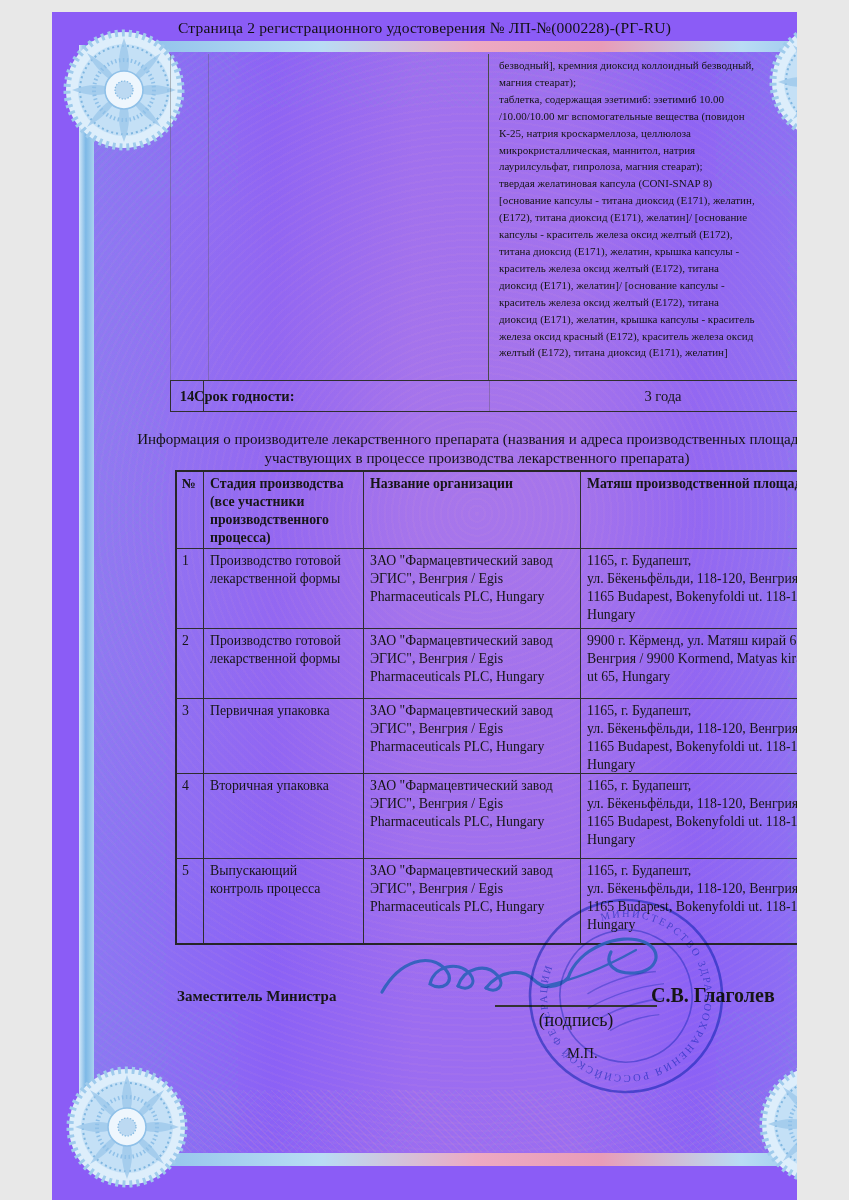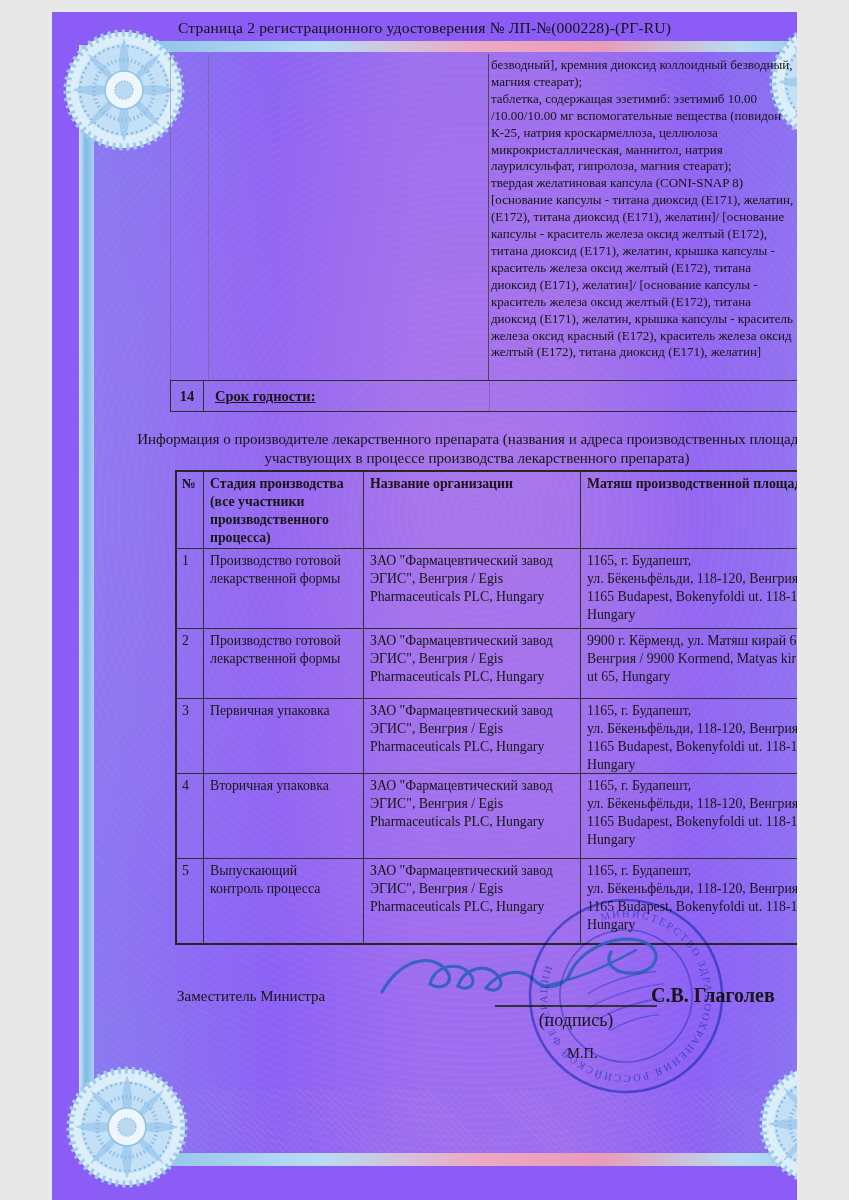--- a/index.html
+++ b/index.html
@@ -36,49 +36,49 @@
   .strip-v{position:absolute; top:33px; width:15px; height:1112px;
     background:linear-gradient(90deg,#d3e8f8,#7db8e6 45%,#aad3f0);}
   .rosette{position:absolute; width:132px; height:132px;}
   
   .doc-header{position:absolute; left:0; top:7px; width:100%; text-align:center;
     font-size:15.5px; letter-spacing:.2px; color:#111;}
   .toptable{position:absolute; left:118px; top:42px; width:668px; height:326px;
     border-right:1.6px solid #4a4a4a; border-left:1px solid rgba(90,90,90,.4);}
   .toptable .div1{position:absolute; left:37px; top:0; width:1px; height:100%; background:rgba(90,90,90,.35);}
   .toptable .div2{position:absolute; left:317px; top:0; width:1.4px; height:100%; background:#4a4a4a;}
-  .topblock{position:absolute; left:320px; top:3px; width:346px;
-    font-size:13px; line-height:16.9px; color:#141414;}
+  .topblock{position:absolute; left:328px; top:3px; width:346px;
+    font-size:11px; line-height:16.9px; color:#141414;}
   .tl{display:block;}
   .tl.c{}
   .tl.l{text-align:left;}
   .row14{position:absolute; left:118px; top:368px; width:668px; height:32px;
     border:1.6px solid #2f2f2f; box-sizing:border-box; font-size:14.5px;}
   .row14 .num{position:absolute; left:0; top:0; width:33px; height:100%; font-weight:bold;
     display:flex; align-items:center; justify-content:center; border-right:1.4px solid #2f2f2f; box-sizing:border-box;}
-  .row14 .lbl{position:absolute; left:36px; top:0; width:285px; height:100%; font-weight:bold;
-    display:flex; align-items:center; padding-left:8px; box-sizing:border-box;text-decoration:underline;}
+  .row14 .lbl{position:absolute; left:15px; top:0; width:285px; height:100%; font-weight:bold;
+    display:flex; align-items:center; padding-left:8px; box-sizing:border-box;}
   .row14 .divider{position:absolute; left:318px; top:0; width:1px; height:100%; background:rgba(80,80,80,.35);}
   .row14 .val{position:absolute; left:318px; top:0; right:0; height:100%;
     display:flex; align-items:center; justify-content:center;}
   .info-par{position:absolute; left:75px; top:418px; width:700px; text-align:center;
     font-size:15px; line-height:1.27; color:#141414;}
   
   .mtable{position:absolute; left:123px; top:458px; width:663px;
     display:grid; grid-template-columns:27px 160px 217px 1fr;
     grid-template-rows:77px 80px 70px 75px 85px 84px;
     border:2px solid #262626; box-sizing:border-box; font-size:13.8px; line-height:1.3;}
   .mtable .cell{border-right:1.5px solid #2e2e2e; border-bottom:1.5px solid #2e2e2e;
     padding:3px 6px 3px 6px; box-sizing:border-box; white-space:pre-line; overflow:hidden;}
   .mtable .cell.lastcol{border-right:none;}
   .mtable .cell.lastrow{border-bottom:none;}
   .mtable .hdr{font-weight:bold;}
   .mtable .numc{padding:3px 2px 3px 5px;}
   
-  .sig-title{position:absolute; left:125px; top:976px; font-weight:normal; font-size:15px;}
+  .sig-title{position:absolute; left:125px; top:976px; font-weight:bold; font-size:15px;}
   .sig-name{position:absolute; left:599px; top:972px; font-weight:bold; font-size:20px;}
   .sig-line{position:absolute; left:443px; top:993px; width:162px; height:1.6px; background:#333;}
   .sig-caption{position:absolute; left:443px; top:998px; width:162px; text-align:center; font-size:18px;}
   .seal-mark{position:absolute; left:515px; top:1033px; font-size:14.5px;}
   .signature-svg{position:absolute; left:322px; top:918px; width:330px; height:90px;}
   .stamp-svg{position:absolute; left:468px; top:878px; width:212px; height:212px;
     mix-blend-mode:multiply; opacity:.88;}
 </style>
 </head>
 <body>
@@ -201,20 +201,21 @@
       <span class="tl c">диоксид (Е171), желатин, крышка капсулы - краситель</span>
       <span class="tl c">железа оксид красный (Е172), краситель железа оксид</span>
       <span class="tl c">желтый (Е172), титана диоксид (Е171), желатин]</span>
     </div>
   </div>
 
   <div class="row14">
     <div class="num">14</div>
     <div class="lbl">Срок годности:</div>
     <div class="divider"></div>
+    <div class="val">3 года</div>
   </div>
 
   <div class="info-par">Информация о производителе лекарственного препарата (названия и адреса производственных площадок, участвующих в процессе производства лекарственного препарата)</div>
 
   <div class="mtable">
     <div class="cell hdr numc">№</div>
     <div class="cell hdr">Стадия производства
 (все участники
 производственного
 процесса)</div>

